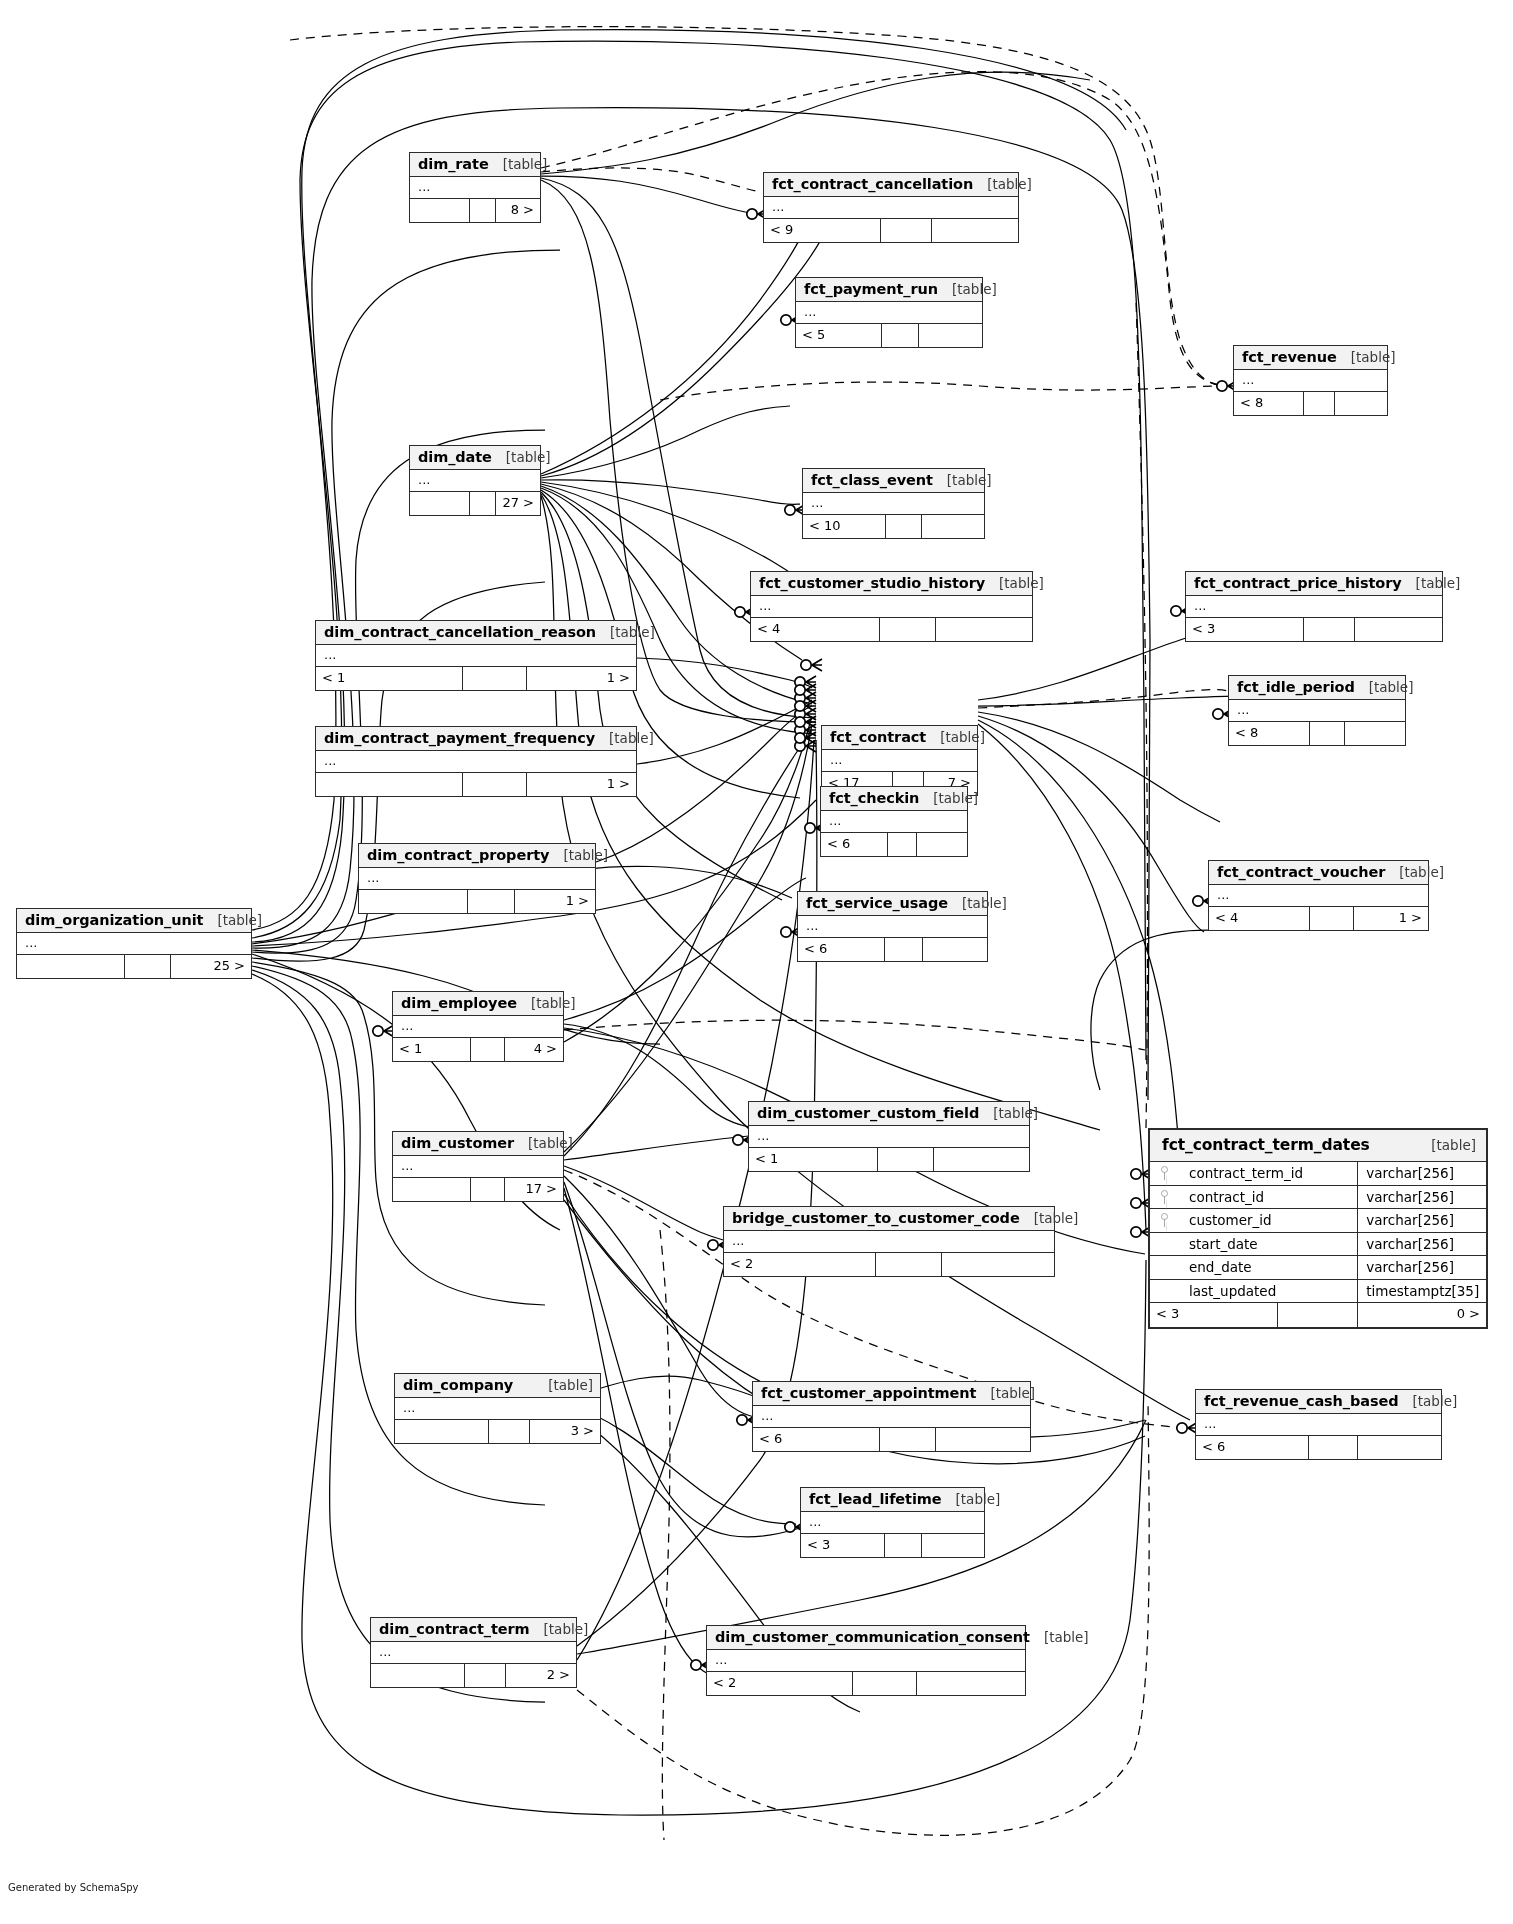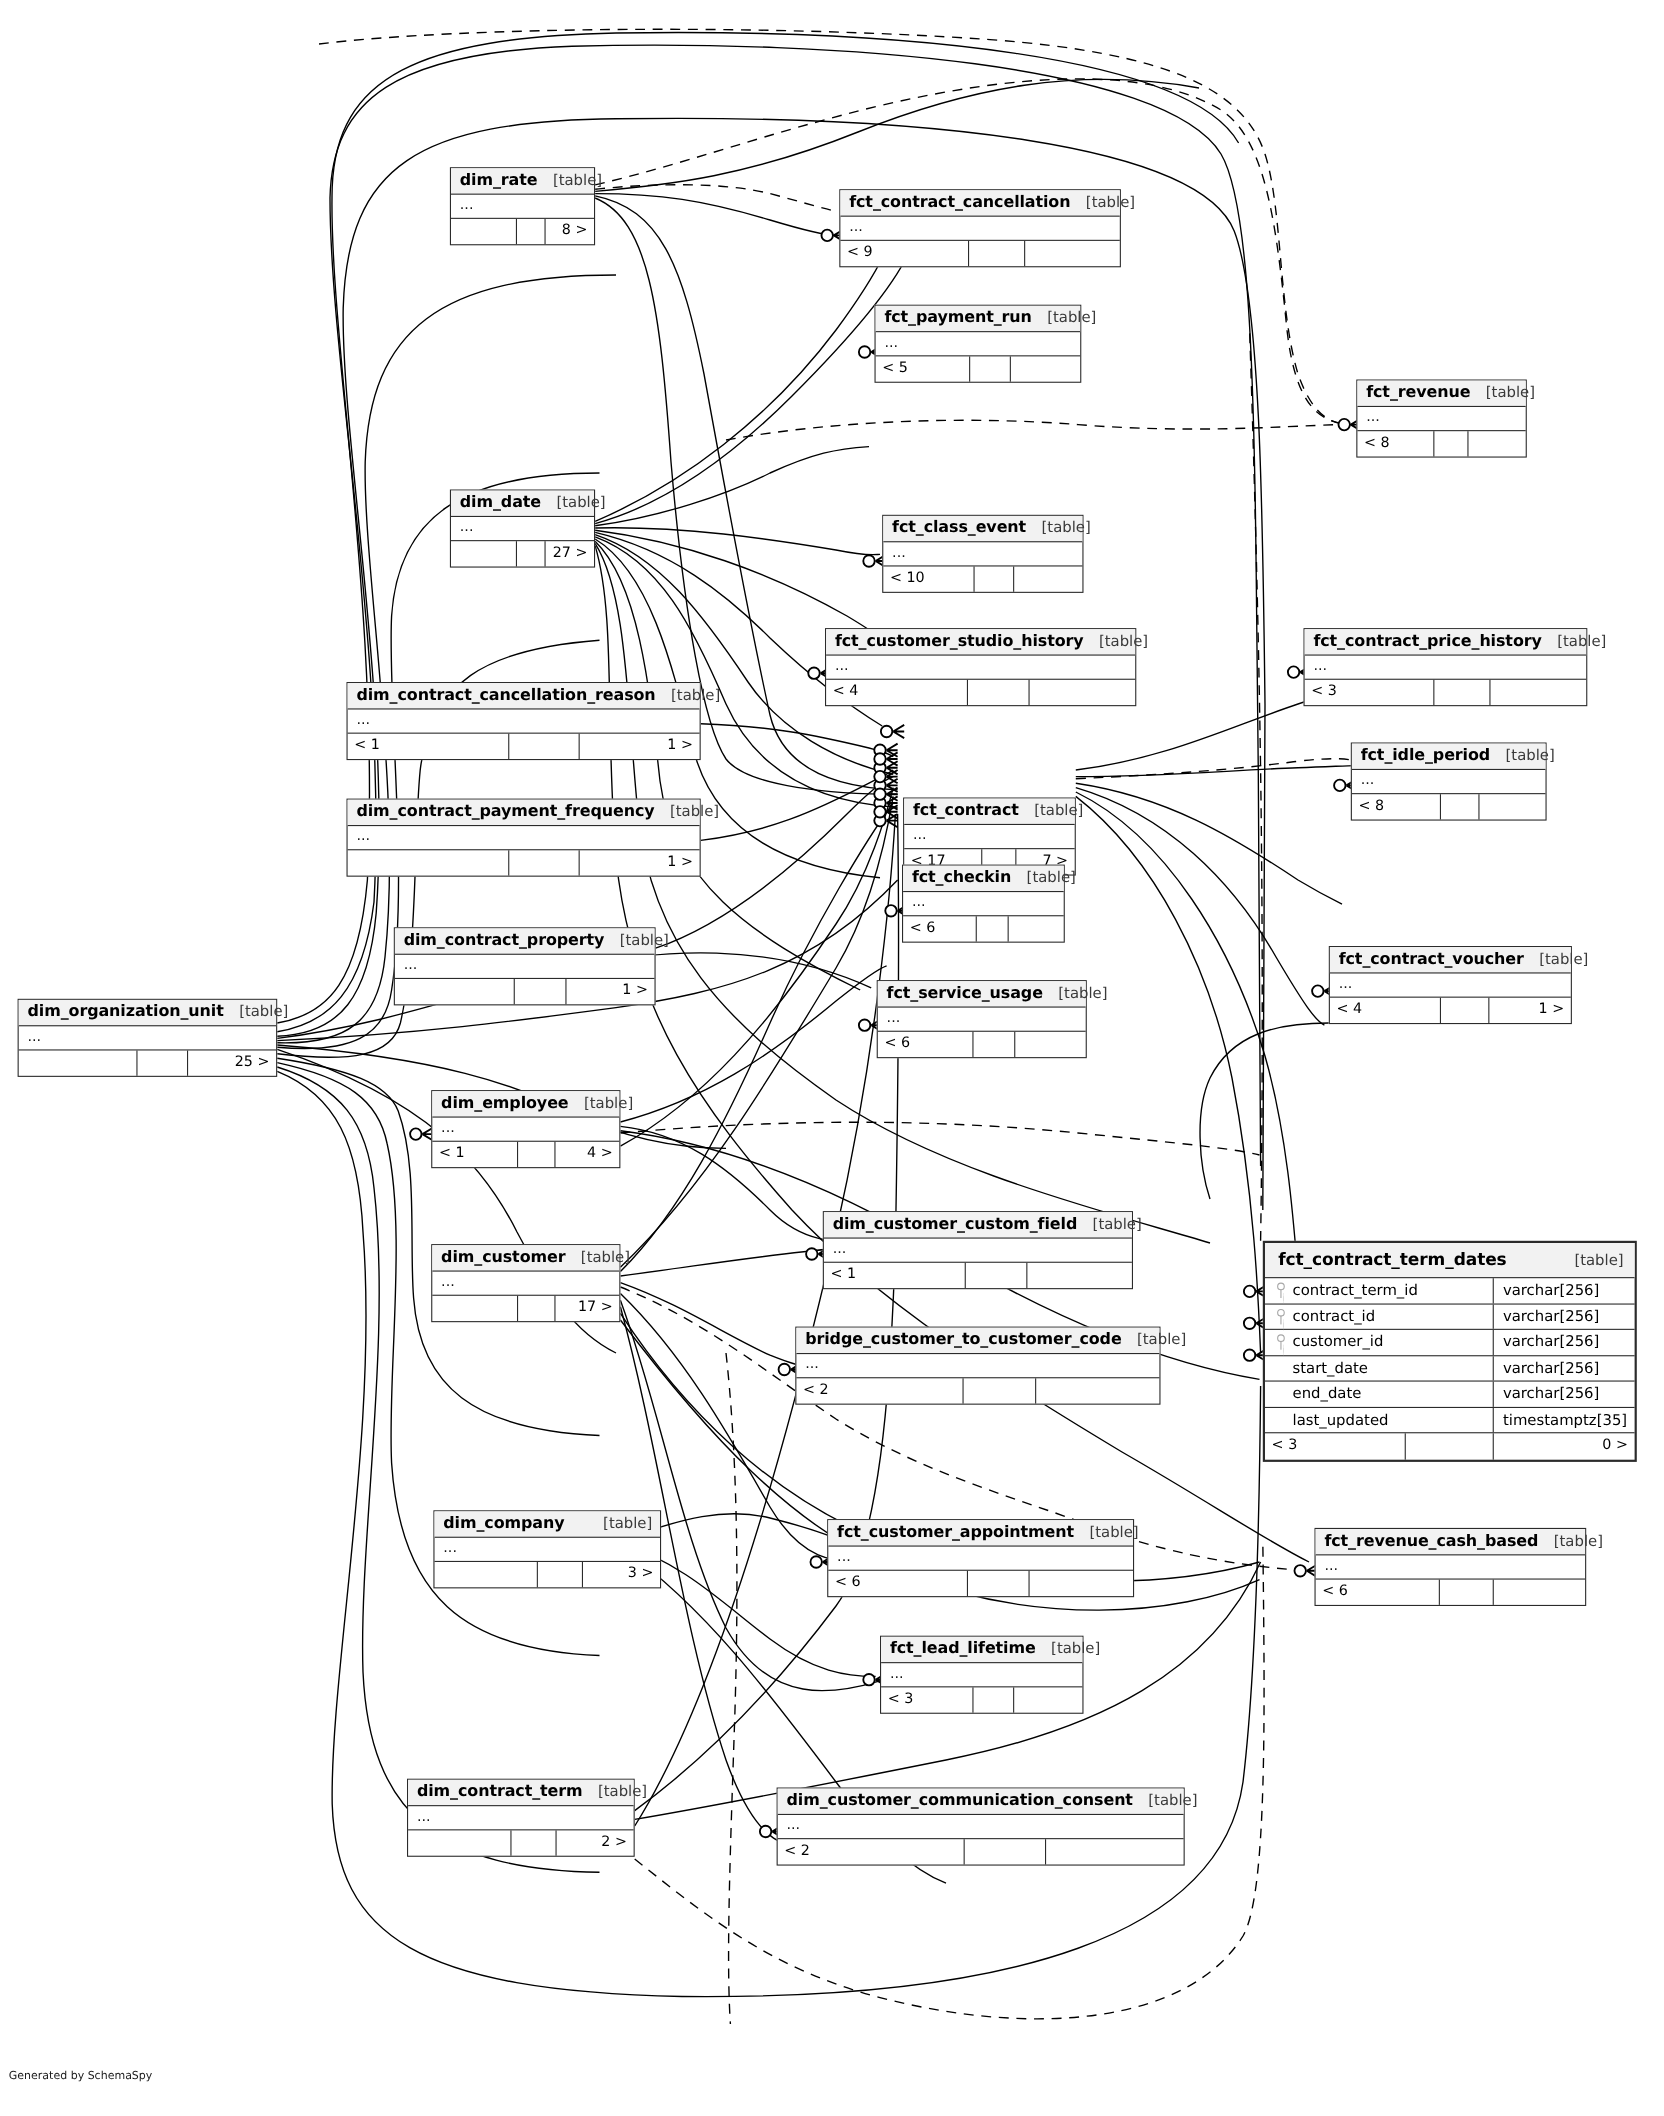--- a/index.html
+++ b/index.html
@@ -93,21 +93,21 @@
     font-size: 13.5px;
     line-height: 22px;
   }
   .colrow .cname {
     flex: 0 0 62%;
     box-sizing: border-box;
     border-right: 1.6px solid #2b2b2b;
     padding-left: 10px;
     display: flex;
     align-items: center;
-    gap: 6px;
+    gap: 20px;
     white-space: nowrap;
   }
   .colrow .ctype {
     flex: 1 1 auto;
     padding-left: 8px;
     white-space: nowrap;
   }
   .keyicon {
     display: inline-block;
     width: 9px;
@@ -582,21 +582,21 @@
           <span class="tname">dim_contract_term</span>
           <span class="ttype">[table]</span>
         </div>
         <div class="ellipsis">...</div>
         <div class="foot">
           <div class="cell c1"></div>
           <div class="cell c2"></div>
           <div class="cell c3">2 &gt;</div>
         </div>
       </div>
-      <div class="node" style="left: 706px; top: 1625px; width: 371px;">
+      <div class="node" style="left: 706px; top: 1625px; width: 320px;">
         <div class="hdr">
           <span class="tname">dim_customer_communication_consent</span>
           <span class="ttype">[table]</span>
         </div>
         <div class="ellipsis">...</div>
         <div class="foot">
           <div class="cell c1">&lt; 2</div>
           <div class="cell c2"></div>
           <div class="cell c3"></div>
         </div>

